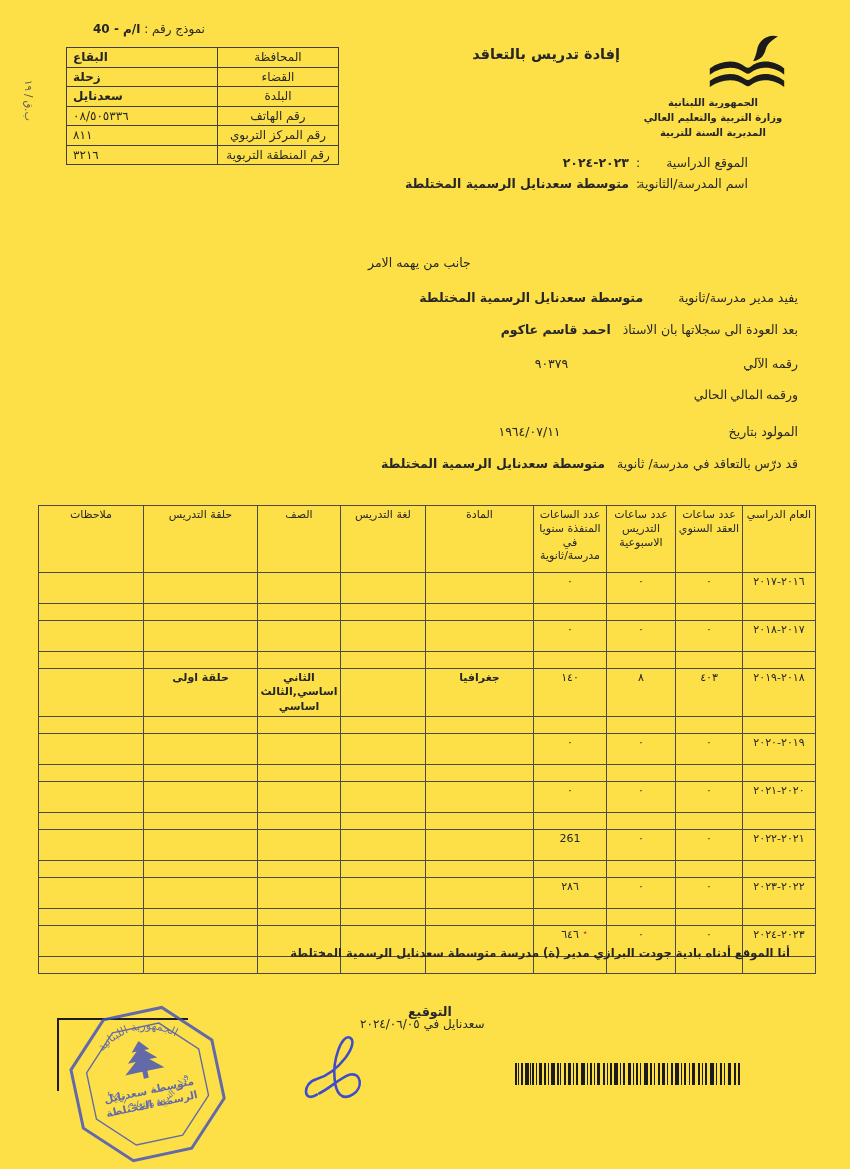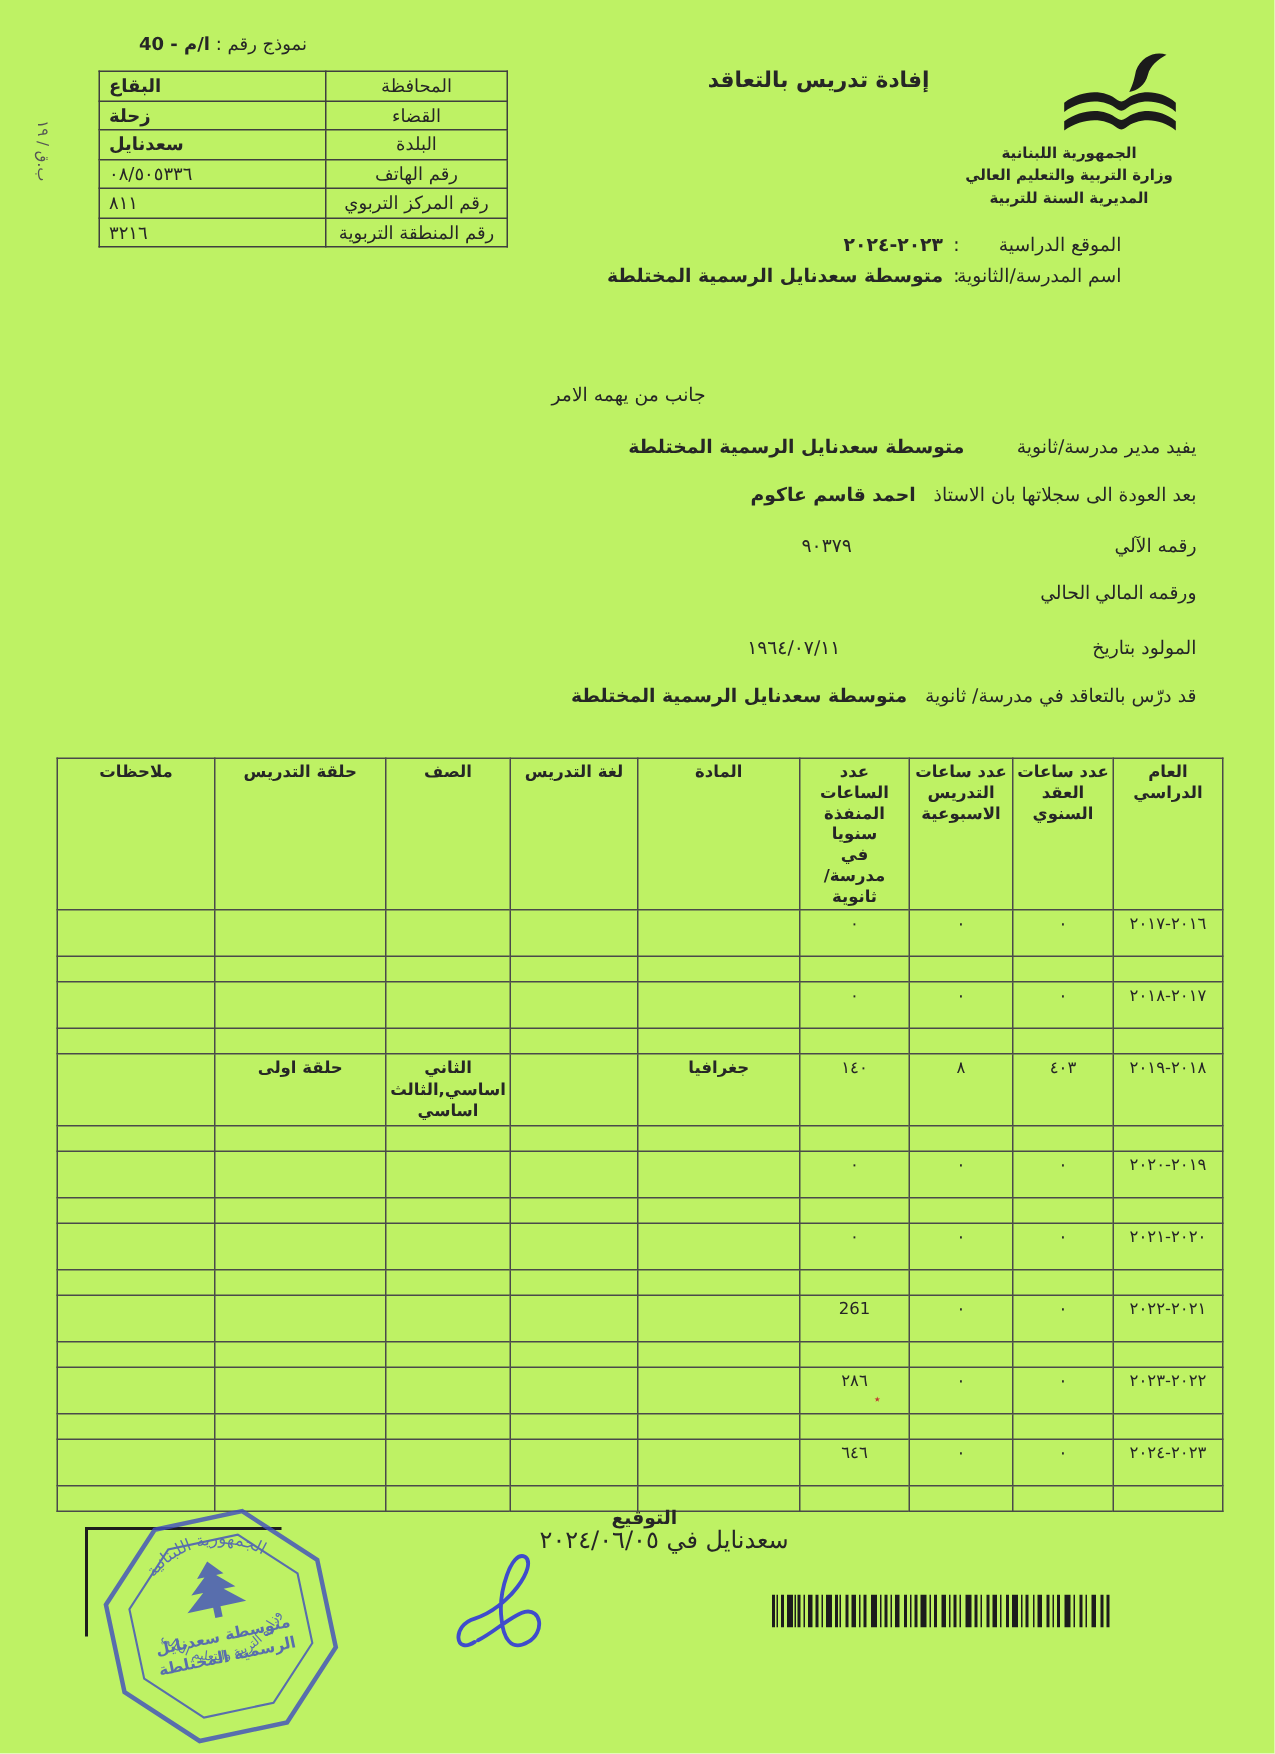--- a/index.html
+++ b/index.html
@@ -1,16 +1,16 @@
 <!DOCTYPE html>
 <html lang="ar" dir="rtl"><head>
 <meta charset="utf-8">
 <style>
   html,body{margin:0;padding:0;background:#ffffff;}
-  .page{position:relative;width:850px;height:1169px;background:#bef264;
+  .page{position:relative;width:850px;height:1169px;background:#fde047;
         font-family:"DejaVu Sans",sans-serif;color:#262626;direction:rtl;overflow:hidden;margin-left:23px;}
   .abs{position:absolute;}
   .b{font-weight:bold;}
 
   
   .form-no{top:22px;left:93px;font-size:12px;white-space:nowrap;direction:rtl;}
   .form-no .v{font-weight:bold;}
 
   
   .info-table{border-collapse:collapse;direction:rtl;}
@@ -36,31 +36,31 @@
   .to-line{top:255px;left:368px;font-size:12.5px;}
   .bline{position:absolute;right:52px;display:flex;direction:rtl;font-size:12.5px;align-items:flex-start;}
   .bline .lbl{white-space:nowrap;}
   .bline .lblwrap{width:112px;white-space:normal;line-height:1.55;font-family:Liberation Serif, serif;}
   .bline .val{font-weight:bold;white-space:nowrap;}
   .bline .val.plain{font-weight:400;}
 
   
   .main-table{border-collapse:collapse;table-layout:fixed;width:777px;direction:rtl;background:transparent;}
   .main-table th,.main-table td{border:1.2px solid #4a4a4a;font-size:11px;vertical-align:top;padding:2px 2px;text-align:center;}
-  .main-table th{font-weight:700;white-space:pre-line;line-height:1.25;height:62px;}
+  .main-table th{font-weight:400;white-space:pre-line;line-height:1.25;height:62px;}
   .main-table tr.val-row td{height:26px;line-height:1.3;}
   .main-table tr.spacer td{height:12px;}
   .main-table td[data-field="subject"],
   .main-table td[data-field="grade"],
   .main-table td[data-field="cycle"]{font-weight:bold;}
 
   
   .attestation{top:946px;right:60px;font-size:11.5px;font-weight:bold;white-space:nowrap;}
   .red-mark{top:928px;left:583px;font-size:8px;color:#c03a30;}
-  .place-date{top:1017px;left:360px;font-size:16px;white-space:nowrap;direction:rtl;}
+  .place-date{top:1017px;left:360px;font-size:12px;white-space:nowrap;direction:rtl;}
   .sig-label{top:1004px;left:408px;font-size:12.5px;font-weight:bold;}
   .signature{top:1030px;left:298px;}
   .barcode{top:1063px;left:515px;}
   .corner-h{top:1018px;left:57px;width:131px;height:2px;background:#1d1d1d;}
   .corner-v{top:1018px;left:57px;width:2px;height:73px;background:#1d1d1d;}
   .stamp{top:1002px;left:60px;transform:rotate(-12deg);opacity:.82;}
 </style>
 </head>
 <body>
 
@@ -362,20 +362,21 @@
           <td></td>
           <td></td>
           <td></td>
           <td></td>
           <td></td>
         </tr>
       </tbody>
   </table>
 
   <div class="abs red-mark">٭</div>
+  <div class="abs attestation">أنا الموقع أدناه بادية جودت البرازي مدير (ة) مدرسة متوسطة سعدنايل الرسمية المختلطة</div>
   <div class="abs place-date">سعدنايل في ٢٠٢٤/٠٦/٠٥</div>
   <div class="abs sig-label">التوقيع</div>
 
   <div class="abs signature">
     <svg width="80" height="78" viewBox="0 0 66 70">
       <path d="M14 58 C2 66 0 48 14 44 C34 38 52 12 44 7 C36 3 28 28 30 44 C31 56 36 64 46 58 C56 52 54 38 44 40 C36 42 26 52 16 57" fill="none" stroke="#3f4ccc" stroke-width="2.3" stroke-linecap="round"></path>
     </svg>
   </div>
 
   <div class="abs barcode">

